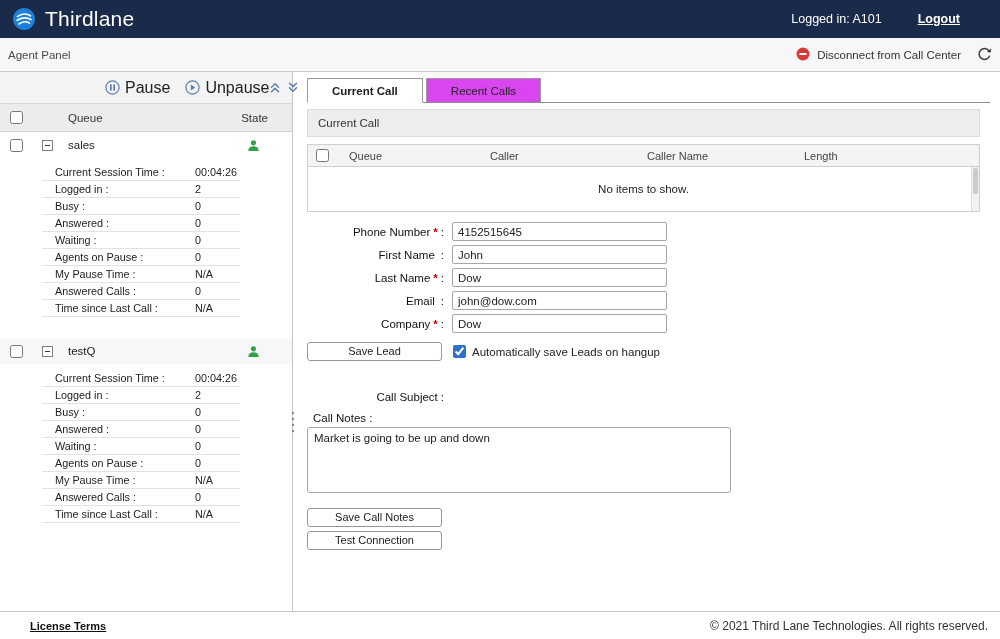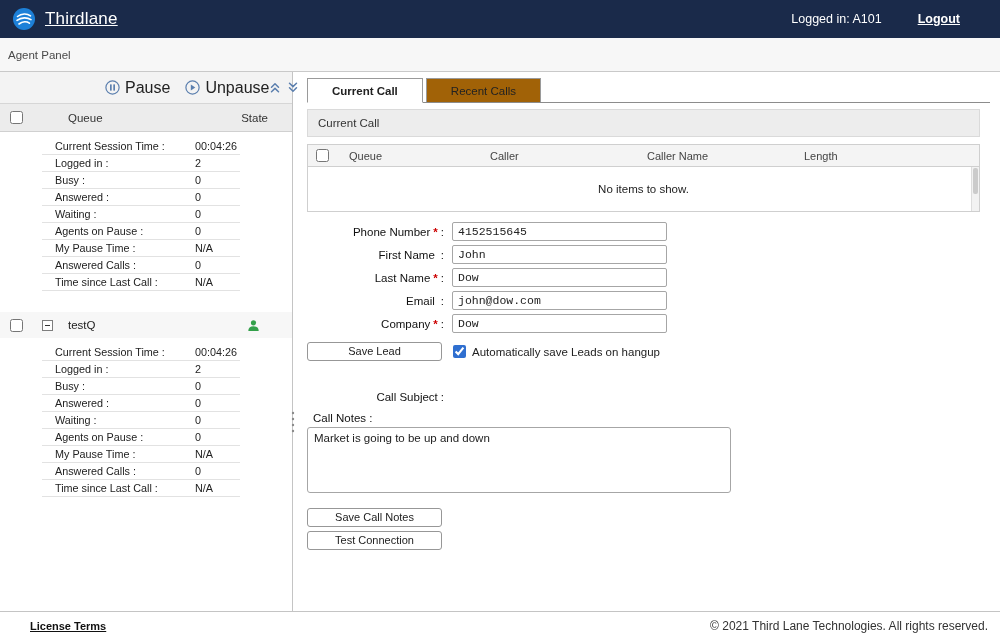--- a/index.html
+++ b/index.html
@@ -10,21 +10,21 @@
     background:#fff; color:#222;
   }
   .app { width:1000px; height:639px; display:flex; flex-direction:column; position:relative; }
 
   
   .topbar {
     height:38px; flex:0 0 auto; background:#1a2a4a; color:#fff;
     display:flex; align-items:center; padding:0 12px;
   }
   .logo { width:24px; height:24px; margin-right:9px; flex:0 0 auto; }
-  .brand { font-size:17px; letter-spacing:.2px;text-decoration:underline; }
+  .brand { font-size:21px; letter-spacing:.2px; }
   .top-right { margin-left:auto; display:flex; align-items:center; gap:36px; font-size:12.5px; padding-right:28px; }
   .logout { color:#fff; font-weight:bold; text-decoration:underline; cursor:pointer; }
 
   
   .subbar {
     height:34px; flex:0 0 auto; background:#f7f7f7; border-bottom:1px solid #c9c9c9;
     display:flex; align-items:center; padding:0 8px; font-size:11.5px; color:#4a4a4a;
   }
   .subbar-right { margin-left:auto; display:flex; align-items:center; }
   .disconnect { display:flex; align-items:center; gap:7px; cursor:pointer; color:#333; }
@@ -76,21 +76,21 @@
     height:17px; display:flex; align-items:center;
     border-bottom:1px solid #e2e2e2; font-size:10.8px; color:#222;
   }
   .stat-label { padding-left:13px; width:153px; flex:0 0 auto; }
   .stat-value { }
 
   
   .right { flex:1 1 auto; min-width:0; padding:4px 10px 0 14px; display:flex; flex-direction:column; }
   .tabs { display:flex; align-items:flex-end; border-bottom:1px solid #8c8c8c; margin-top:2px; }
   .tab {
-    padding:6px 24px 5px 24px; font-size:11.5px; color:#222; background:#a16207;
+    padding:6px 24px 5px 24px; font-size:11.5px; color:#222; background:#d946ef;
     border:1px solid #9a9a9a; border-bottom:none; margin-right:3px; cursor:pointer; white-space:nowrap;
   }
   .tab.active { background:#fff; font-weight:bold; margin-bottom:-1px; border-bottom:1px solid #fff; }
 
   .section-head {
     margin-top:6px; margin-right:10px; background:#ededed; border:1px solid #dadada;
     height:28px; display:flex; align-items:center; padding:0 10px; font-size:11.5px; color:#333;
   }
 
   .calls-table { margin-top:7px; margin-right:10px; border:1px solid #cfcfcf; position:relative; }
@@ -111,21 +111,21 @@
   .vscroll .thumb { margin:1px; height:26px; background:#cbcbcb; border-radius:2px; }
 
   
   .leadform { margin-top:10px; font-size:11.5px; }
   .frow { display:flex; align-items:center; margin-bottom:4px; }
   .flabel { width:137px; flex:0 0 auto; text-align:right; color:#111; white-space:nowrap; }
   .req { color:#c00; margin-left:3px; font-weight:bold; }
   .colon { margin-left:3px; }
   .tinput {
     width:215px; height:19px; margin-left:8px; border:1px solid #a6a6a6; border-radius:2px;
-    padding:1px 5px; font-family:Liberation Mono, monospace; font-size:11.5px; color:#222; background:#fff;
+    padding:1px 5px; font-family:Liberation Sans, sans-serif; font-size:11.5px; color:#222; background:#fff;
   }
   .save-row { display:flex; align-items:center; margin-top:9px; }
   .btn {
     width:135px; height:19px; background:#fff; border:1px solid #979797; border-radius:3px;
     font-family:inherit; font-size:11px; color:#222; cursor:pointer; line-height:15px;
   }
   .auto-save { display:flex; align-items:center; gap:6px; margin-left:11px; }
   .subject-row { margin-top:30px; }
   .notes-label { margin-top:9px; padding-left:6px; color:#111; }
   .notes-area {
@@ -159,20 +159,37 @@
     </span>
     <span class="brand">Thirdlane</span>
     <div class="top-right">
       <span>Logged in: A101</span>
       <a class="logout">Logout</a>
     </div>
   </header>
 
   <div class="subbar">
     <span>Agent Panel</span>
+    <div class="subbar-right">
+      <span class="disconnect">
+        <span>
+          <svg width="14" height="14" viewBox="0 0 14 14">
+            <circle cx="7" cy="7" r="6.5" fill="#d43b35"></circle>
+            <rect x="3.3" y="6.1" width="7.4" height="1.8" rx="0.9" fill="#fff"></rect>
+          </svg>
+        </span>
+        <span>Disconnect from Call Center</span>
+      </span>
+      <span class="refresh">
+        <svg width="15" height="15" viewBox="0 0 16 16">
+          <path d="M13.6 9.2 A5.8 5.8 0 1 1 12.8 4.1" fill="none" stroke="#3a3a3a" stroke-width="1.6"></path>
+          <polygon points="14.9,1.4 14.9,5.6 10.7,5.6" fill="#3a3a3a" transform="rotate(8 13 4)"></polygon>
+        </svg>
+      </span>
+    </div>
   </div>
 
   <div class="bodyarea">
 
     <aside class="left">
 
       <div class="ltoolbar">
         <div class="tool-btns">
           <span class="tool-btn">
             <svg width="15" height="15" viewBox="0 0 15 15">
@@ -205,20 +222,33 @@
       </div>
 
       <div class="qheader">
         <input type="checkbox" style="">
         <span class="col-queue">Queue</span>
         <span class="col-state">State</span>
       </div>
 
       <div class="queues">
 
+        <div class="qrow">
+          <input type="checkbox" style="">
+          <span class="minusbox">
+              <i></i>
+            </span>
+          <span class="qname">sales</span>
+          <span class="qstate">
+            <svg width="13" height="13" viewBox="0 0 13 13">
+              <circle cx="6.5" cy="3.8" r="2.6" fill="#33a04a"></circle>
+              <path d="M1.3 12 Q1.3 7.3 6.5 7.3 Q11.7 7.3 11.7 12 Z" fill="#33a04a"></path>
+            </svg>
+          </span>
+        </div>
         <div class="stats">
           <div class="stat">
               <span class="stat-label">Current Session Time :</span>
               <span class="stat-value">00:04:26</span>
             </div>
           <div class="stat">
               <span class="stat-label">Logged in :</span>
               <span class="stat-value">2</span>
             </div>
           <div class="stat">

